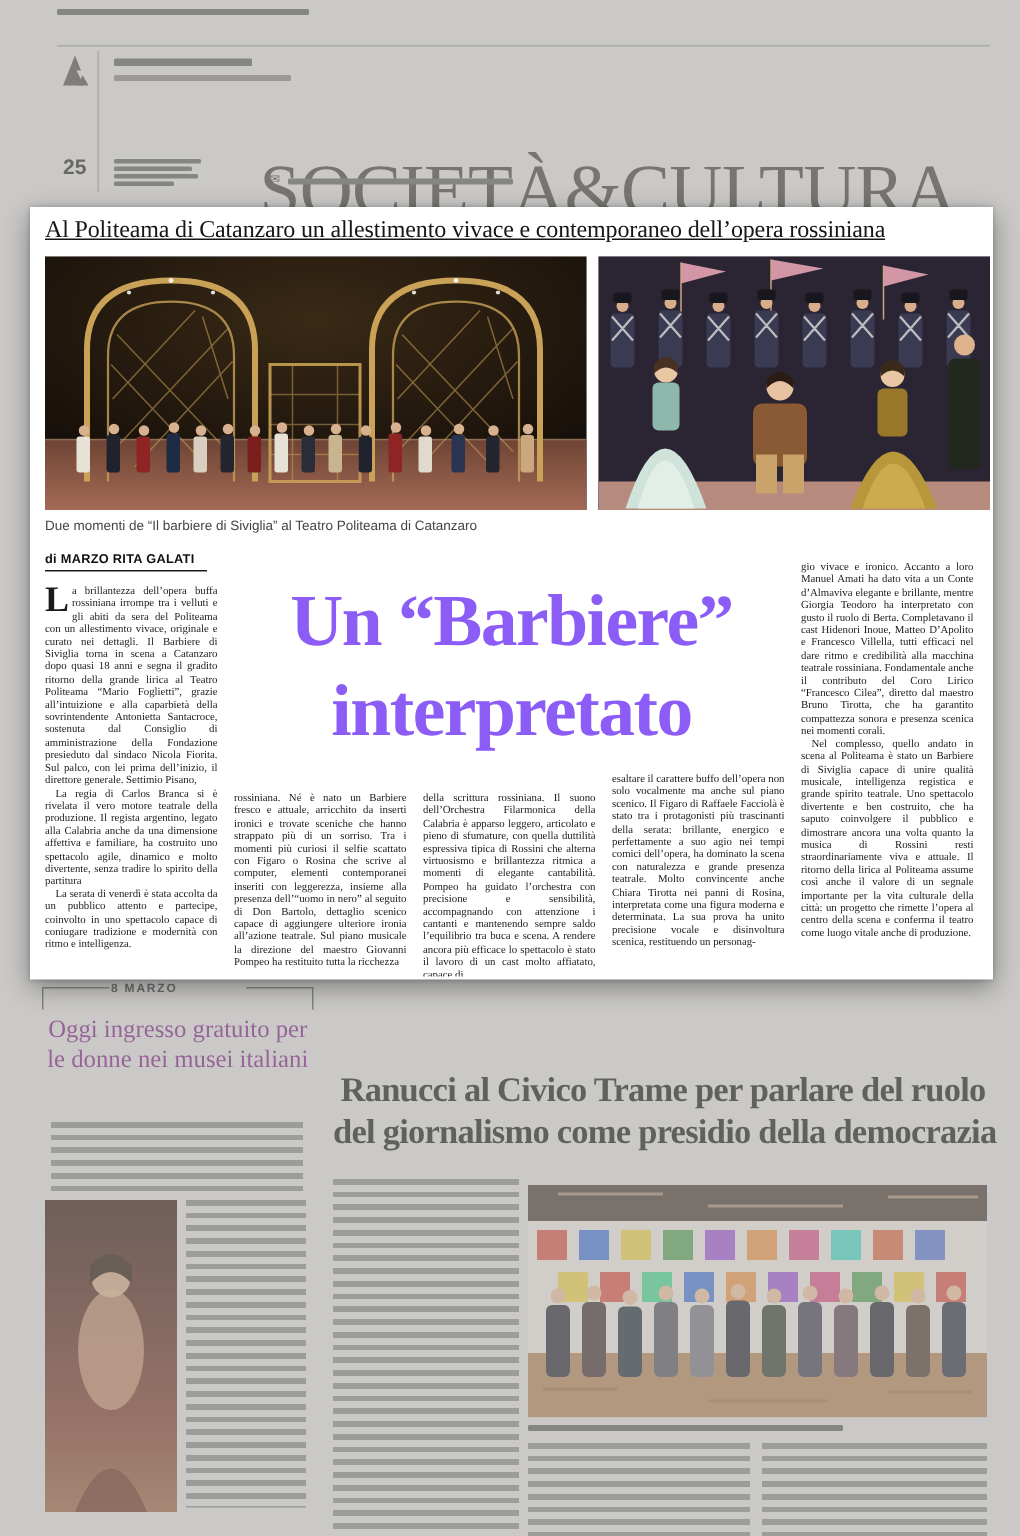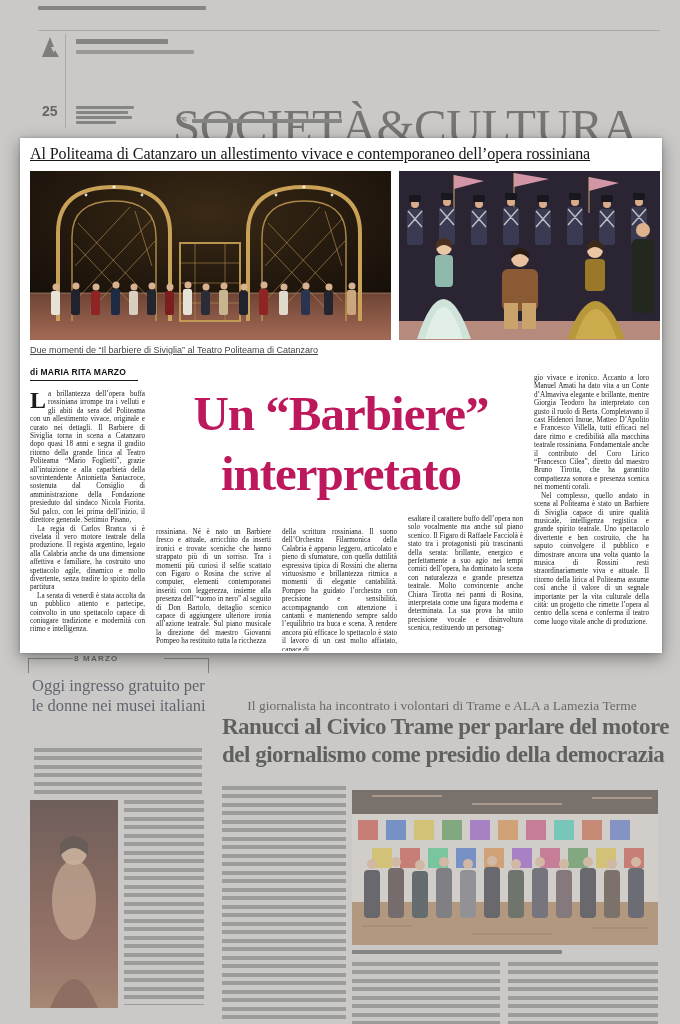--- a/index.html
+++ b/index.html
@@ -18,42 +18,42 @@
   .pagenum{font-family:"Liberation Sans",sans-serif;font-size:14px;font-weight:bold;color:#222;}
   .mailicon{font-size:8px;color:#333;line-height:8px;}
 
   
   .card{position:absolute;left:20px;top:138px;width:642px;height:515px;background:#fff;
         box-shadow:0 5px 16px rgba(0,0,0,.38),0 0 3px rgba(0,0,0,.22);}
   .strap{position:absolute;left:10px;top:7px;width:628px;font-size:16px;color:#161616;
          letter-spacing:-.1px;white-space:nowrap;text-decoration:underline;}
   .photo{position:absolute;top:33px;height:169px;overflow:hidden;background:#111;}
   .caption{position:absolute;left:10px;top:207px;font-family:"Liberation Sans",sans-serif;
-           font-size:9px;color:#454545;text-decoration:underline;}
+           font-size:9px;color:#454545;}
   .byline{position:absolute;left:10px;top:229px;font-family:"Liberation Sans",sans-serif;
           font-size:8.5px;font-weight:bold;color:#101010;letter-spacing:.2px;}
   .byrule{position:absolute;left:10px;top:242px;width:108px;height:1px;background:#1c1c1c;}
   .headline{position:absolute;left:136px;top:246px;width:370px;text-align:center;
-            font-weight:bold;font-size:49px;line-height:60px;color:#be185d;letter-spacing:-1px;}
+            font-weight:bold;font-size:49px;line-height:60px;color:#8b5cf6;letter-spacing:-1px;}
   .col{position:absolute;width:115px;font-size:7.2px;line-height:8.4px;text-align:justify;
        color:#1b1b1b;overflow:hidden;hyphens:auto;}
   .col p{margin:0;}
   .col p + p{text-indent:7px;}
   .drop::first-letter{float:left;font-size:24px;line-height:19px;padding:1px 2px 0 0;font-weight:bold;}
   #c1{left:10px;top:252px;height:261px;}
   #c2{left:136px;top:390px;height:123px;}
   #c3{left:262px;top:390px;height:123px;}
   #c4{left:388px;top:377px;height:136px;}
   #c5{left:514px;top:236px;height:261px;}
 
   
   .bracket{border:0 solid #4a4a4a;}
   .kicker-side{font-family:"Liberation Sans",sans-serif;font-size:8px;font-weight:bold;
                letter-spacing:1.2px;color:#222;text-align:left;}
-  .side-head{font-size:16.5px;line-height:20px;color:#0f172a;text-align:center;}
+  .side-head{font-size:16.5px;line-height:20px;color:#701a75;text-align:center;}
   .btm-kicker{font-size:13.5px;color:#1e1e1e;text-align:center;white-space:nowrap;}
   .btm-head{font-size:23px;font-weight:bold;letter-spacing:-.5px;color:#151515;
             text-align:center;white-space:nowrap;}
 </style>
 </head>
 <body>
 
 <div class="abs dim" style="left:0;top:0;width:680px;height:138px">
   <div class="abs bar" style="left:38px;top:6px;width:168px;height:3.5px"></div>
   <div class="abs rule" style="left:38px;top:30px;width:622px;height:1px"></div>
@@ -221,21 +221,21 @@
         <rect x="186" y="88" width="20" height="32" rx="4" fill="#99782a"></rect>
         <circle cx="196" cy="79" r="8" fill="#e9c6a4"></circle>
         <path d="M188 74 Q196 64 204 74 L204 80 Q196 72 188 80 Z" fill="#3a2a1a"></path>
         <rect x="233" y="68" width="22" height="74" rx="5" fill="#23281e"></rect>
         <circle cx="244" cy="59" r="7" fill="#ddb28c"></circle>
       </g>
     </svg>
   </div>
 
   <div class="caption">Due momenti de “Il barbiere di Siviglia” al Teatro Politeama di Catanzaro</div>
-  <div class="byline">di MARIA RITA MARZO</div>
+  <div class="byline">di MARZO RITA GALATI</div>
   <div class="byrule"></div>
 
   <div class="headline">
     <div>Un “Barbiere”</div>
     <div>interpretato</div>
   </div>
 
   <div id="c1" class="col">
     <p class="drop">La brillantezza dell’opera buffa rossiniana irrompe tra i velluti e gli abiti da sera del Politeama con un allestimento vivace, originale e curato nei dettagli. Il Barbiere di Siviglia torna in scena a Catanzaro dopo quasi 18 anni e segna il gradito ritorno della grande lirica al Teatro Politeama “Mario Foglietti”, grazie all’intuizione e alla caparbietà della sovrintendente Antonietta Santacroce, sostenuta dal Consiglio di amministrazione della Fondazione presieduto dal sindaco Nicola Fiorita. Sul palco, con lei prima dell’inizio, il direttore generale. Settimio Pisano,</p>
     <p>La regia di Carlos Branca si è rivelata il vero motore teatrale della produzione. Il regista argentino, legato alla Calabria anche da una dimensione affettiva e familiare, ha costruito uno spettacolo agile, dinamico e molto divertente, senza tradire lo spirito della partitura</p>
@@ -275,22 +275,21 @@
       </defs>
       <rect width="88" height="208" fill="url(#sg)"></rect>
       <ellipse cx="44" cy="100" rx="22" ry="40" fill="#b98868" opacity=".8"></ellipse>
       <circle cx="44" cy="52" r="13" fill="#caa27f" opacity=".9"></circle>
       <path d="M30 44 Q44 28 58 44 L58 56 Q44 40 30 56 Z" fill="#241008"></path>
       <path d="M20 208 Q44 150 68 208 Z" fill="#5a2415" opacity=".8"></path>
     </svg>
   </div>
   <div class="abs tlines" style="left:124px;top:147px;width:80px;height:205px"></div>
 
-  <div class="abs btm-kicker" style="left:222px;top:45px;width:440px">Il giornalista ha incontrato i volontari di Trame e ALA a Lamezia Terme</div>
-  <div class="abs btm-head" style="left:222px;top:61px;width:440px">Ranucci al Civico Trame per parlare del motore</div>
+  <div class="abs btm-head" style="left:222px;top:61px;width:440px">Ranucci al Civico Trame per parlare del ruolo</div>
   <div class="abs btm-head" style="left:222px;top:89px;width:440px">del giornalismo come presidio della democrazia</div>
 
   <div class="abs tlines" style="left:222px;top:133px;width:124px;height:238px"></div>
 
   <div class="abs" style="left:352px;top:137px;width:306px;height:155px;overflow:hidden">
     <svg width="306" height="155" viewBox="0 0 306 155">
       <rect width="306" height="24" fill="#3f332a"></rect>
       <g stroke="#caa78a" stroke-width="2" opacity=".6">
         <line x1="20" y1="6" x2="90" y2="6"></line>
           <line x1="120" y1="14" x2="210" y2="14"></line>

